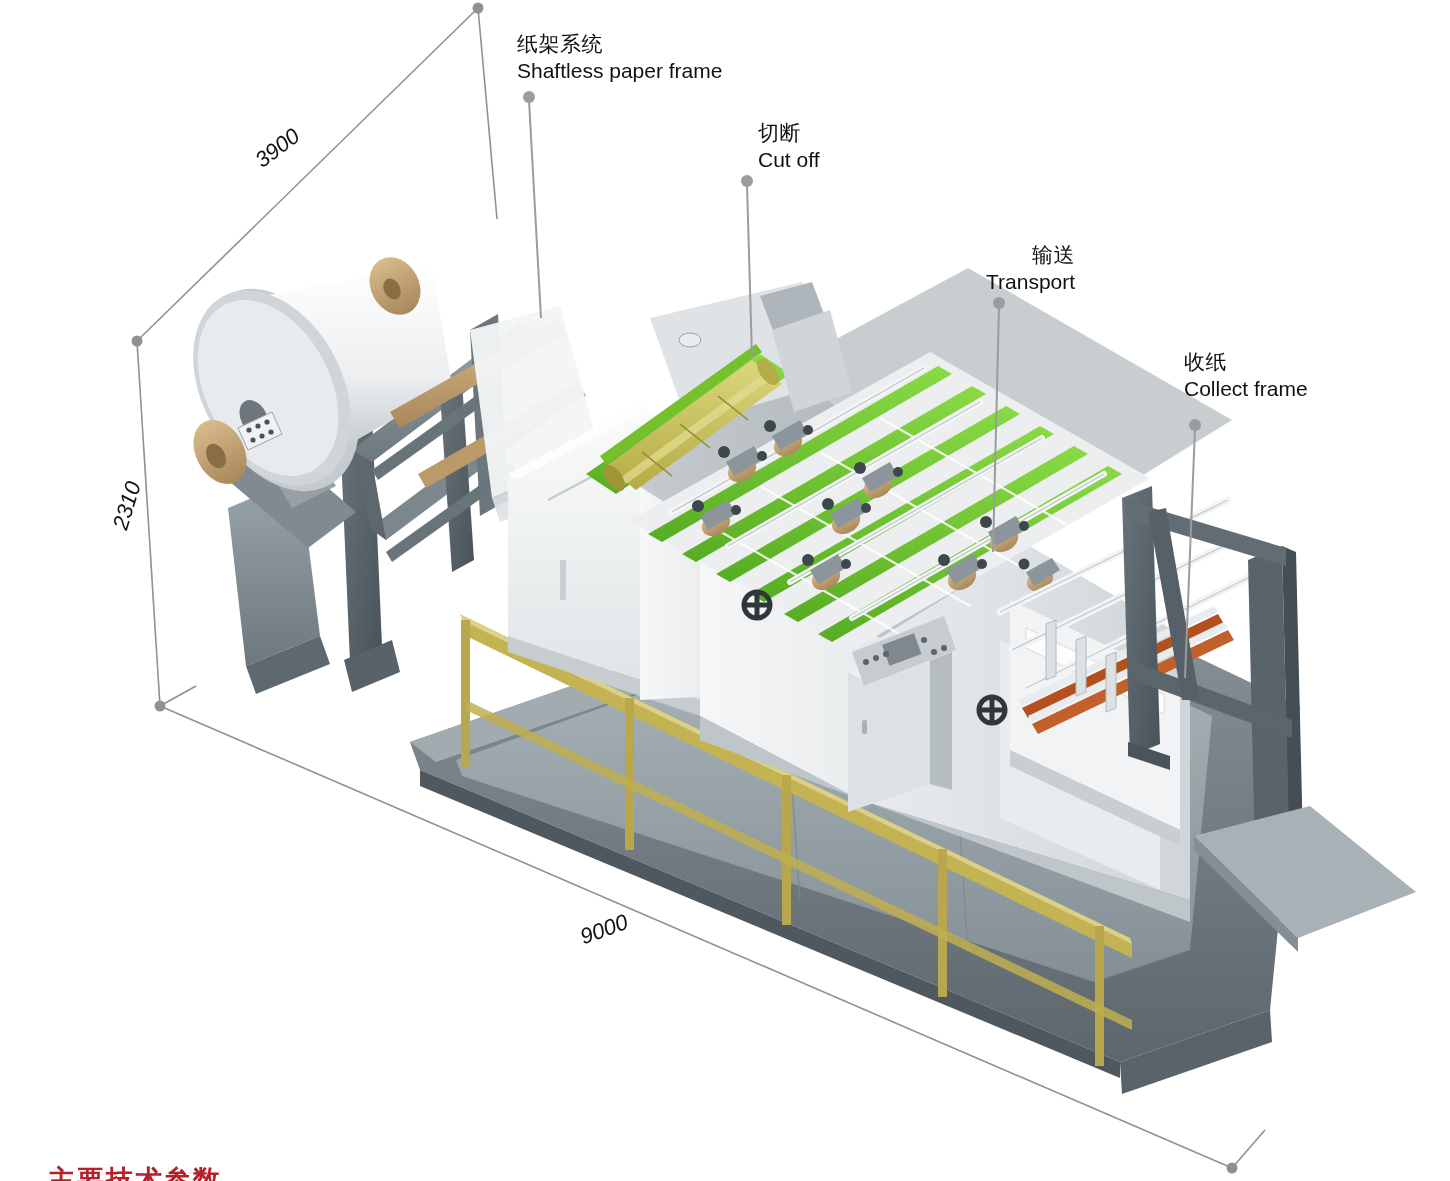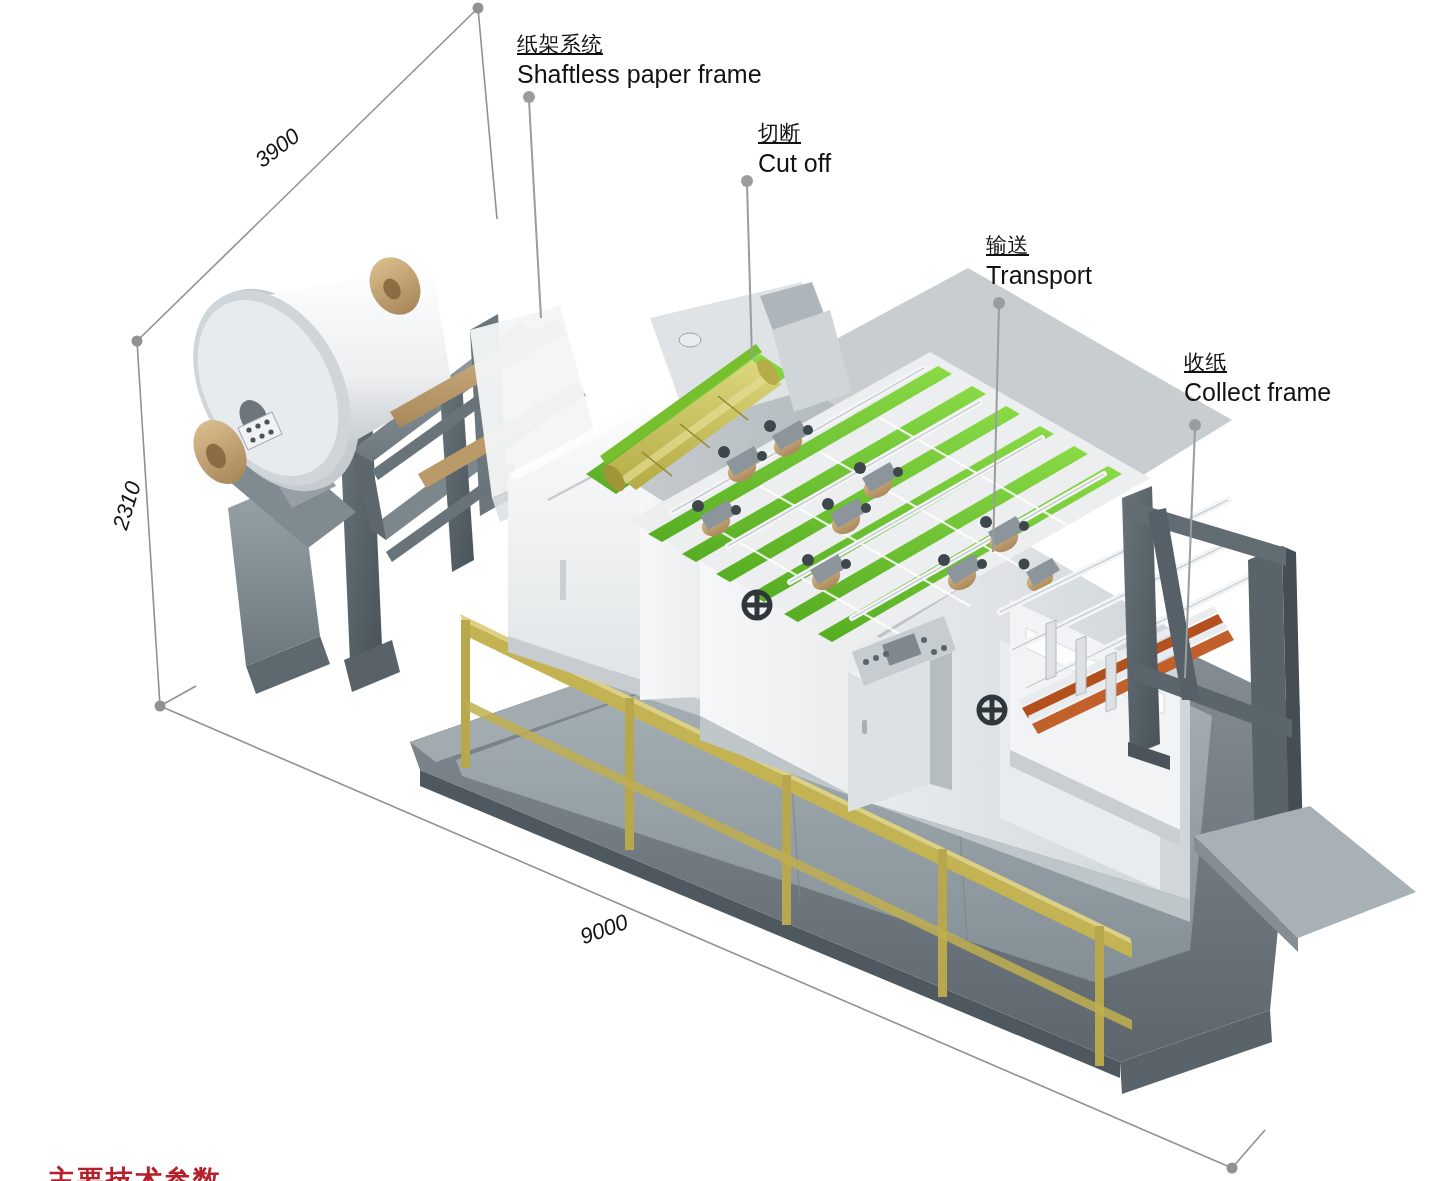--- a/index.html
+++ b/index.html
@@ -7,26 +7,26 @@
   body{
     width:1450px;height:1181px;position:relative;overflow:hidden;
     font-family:"Liberation Sans","DejaVu Sans",sans-serif;
     color:#000;
   }
   #stage{position:absolute;inset:0;width:1450px;height:1181px;}
   #art{position:absolute;left:0;top:0;width:1450px;height:1181px;}
 
   
   .callout{position:absolute;line-height:1.28;white-space:nowrap;}
-  .callout .cn{font-size:21px;color:#111;letter-spacing:.5px;text-decoration:underline;}
-  .callout .en{font-size:25px;color:#111;}
+  .callout .cn{font-size:21px;color:#111;letter-spacing:.5px;}
+  .callout .en{font-size:21px;color:#111;}
 
   .co-frame{left:517px;top:31px;}
   .co-cut{left:758px;top:120px;}
-  .co-trans{left:986px;top:232px;}
+  .co-trans{left:986px;top:242px;text-align:right;}
   .co-collect{left:1184px;top:349px;}
 
   
   .dim{position:absolute;font-size:22px;font-style:italic;color:#111;
        font-family:"Liberation Sans","DejaVu Sans",sans-serif;white-space:nowrap;}
   .dim-3900{left:258px;top:150px;transform:rotate(-37deg);transform-origin:left center;}
   .dim-2310{left:120px;top:516px;transform:rotate(-73deg);transform-origin:left center;}
   .dim-9000{left:581px;top:925px;transform:rotate(-20deg);transform-origin:left center;}
 
   

